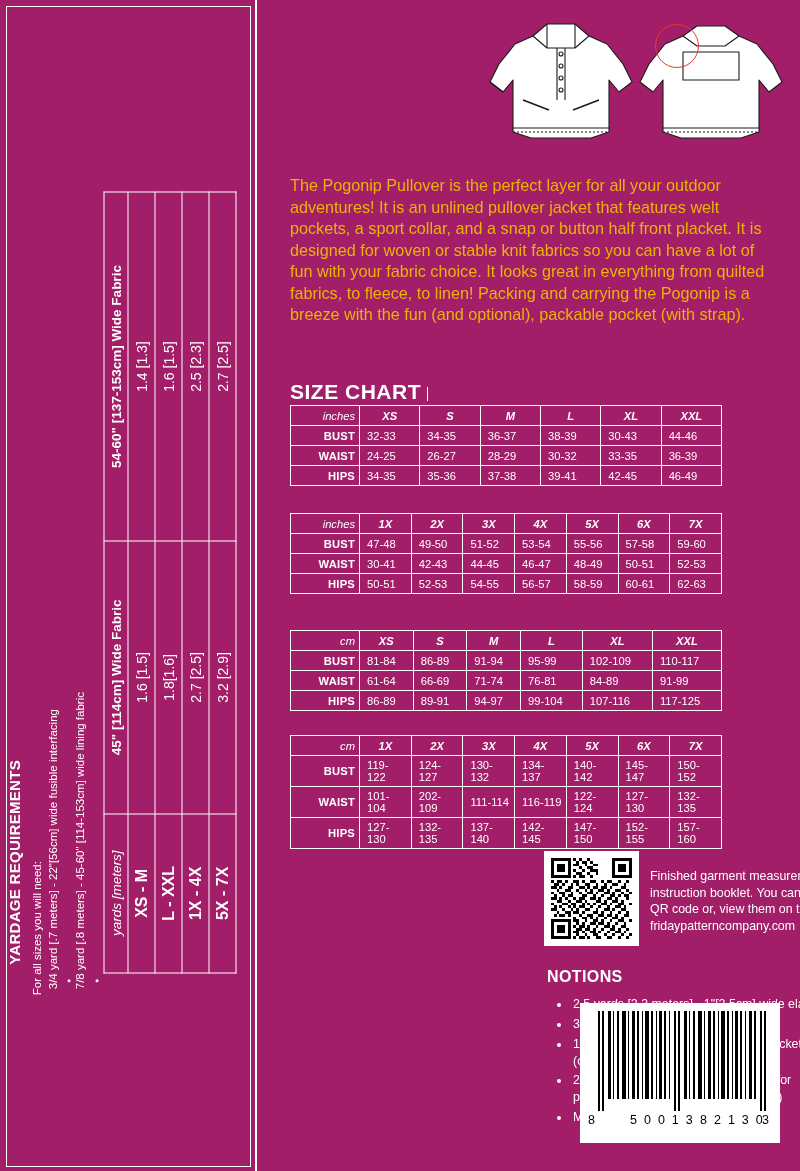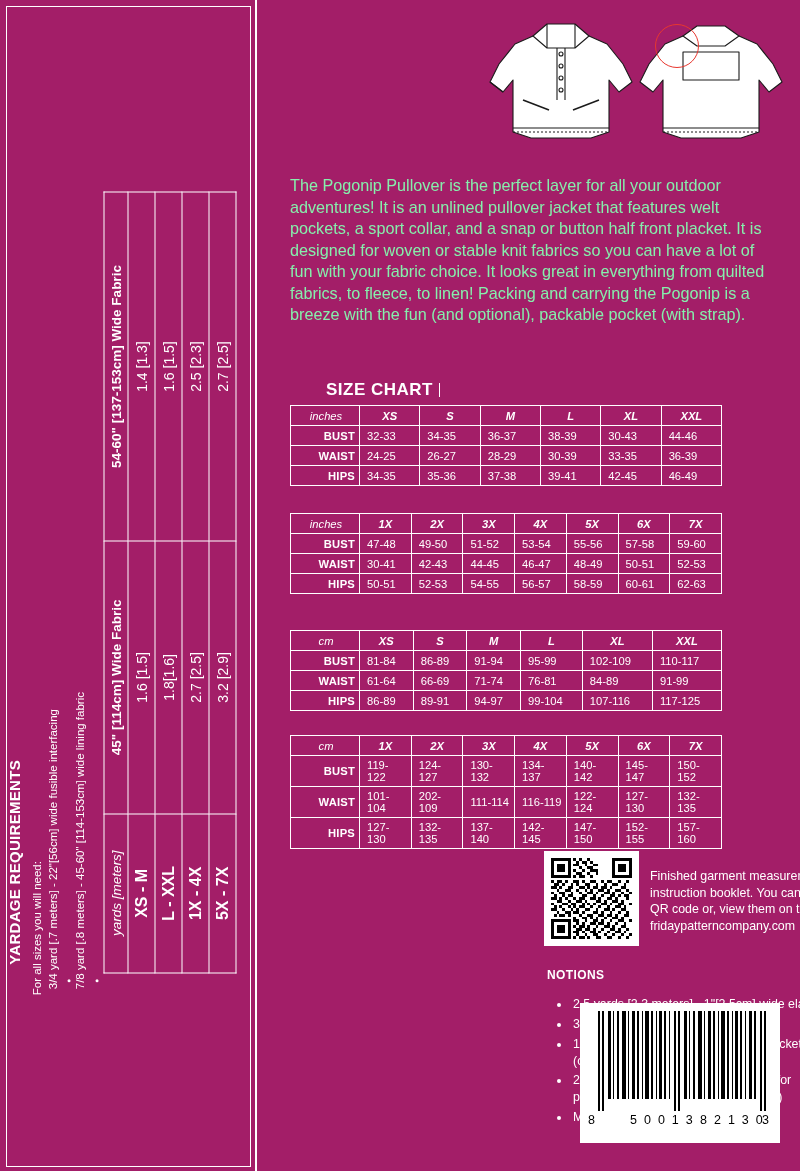--- a/index.html
+++ b/index.html
@@ -72,67 +72,67 @@
   #illustration{
     position:absolute;left:230px;top:8px;width:300px;height:150px;
   }
   #red-circle{
     position:absolute;left:398px;top:24px;width:42px;height:42px;
     border:1.6px solid #e8372f;border-radius:50%;
   }
   
   #intro{
     position:absolute;left:33px;top:175px;width:490px;
-    font-size:16.2px;line-height:1.33;color:#86efac;
+    font-size:16.2px;line-height:1.33;color:#eab308;
   }
   
   #size-chart-title{
     position:absolute;left:33px;top:380px;
-    font-size:17px;font-weight:bold;letter-spacing:.5px;margin-left:36px;
+    font-size:21px;font-weight:bold;letter-spacing:.5px;
   }
   #size-chart-title .tick{
     display:inline-block;width:1px;height:14px;background:#fff;
     margin-left:6px;vertical-align:-2px;
   }
   .sz-table{
     position:absolute;left:33px;
     border-collapse:collapse;
     width:432px;
     background:transparent;
   }
   .sz-table td{
     border:1px solid #ffffff;
     font-size:11.2px;
     padding:3px 4px;
     color:#ffffff;
     text-align:center;
     height:13px;
   }
-  .sz-table td.unit{font-style:italic;text-align:center;padding-left:6px;width:58px;}
+  .sz-table td.unit{font-style:italic;text-align:right;padding-left:6px;width:58px;}
   .sz-table td.rowlab{font-weight:bold;text-align:right;padding-left:6px;width:58px;letter-spacing:.2px;}
   .sz-table td.colhead{font-weight:bold;font-style:italic;}
   .sz-table td.val{text-align:left;padding-left:7px;}
   #tbl1{top:405px;}
   #tbl2{top:513px;}
   #tbl3{top:630px;}
   #tbl4{top:735px;}
   
   #qr-box{
     position:absolute;left:287px;top:851px;width:95px;height:95px;
     background:#ffffff;padding:0;
   }
   #qr-canvas{position:absolute;left:7px;top:7px;width:81px;height:81px;}
   #qr-note{
     position:absolute;left:393px;top:868px;width:340px;
     font-size:12.4px;line-height:1.35;
   }
   
   #notions-title{
     position:absolute;left:290px;top:968px;
-    font-size:12px;font-weight:bold;letter-spacing:.4px;
+    font-size:16px;font-weight:bold;letter-spacing:.4px;
   }
   #notions-list{
     position:absolute;left:288px;top:996px;width:285px;
     font-size:12.4px;line-height:1.36;
     list-style:none;margin:0;padding:0;
   }
   #notions-list li{position:relative;padding-left:28px;margin-bottom:3px;}
   #notions-list li:before{
     content:"";position:absolute;left:12px;top:7px;width:4px;height:4px;
     background:#fff;border-radius:50%;
@@ -244,21 +244,21 @@
       <td class="val">36-37</td>
       <td class="val">38-39</td>
       <td class="val">30-43</td>
       <td class="val">44-46</td>
     </tr>
     <tr>
       <td class="rowlab">WAIST</td>
       <td class="val">24-25</td>
       <td class="val">26-27</td>
       <td class="val">28-29</td>
-      <td class="val">30-39</td>
+      <td class="val">30-32</td>
       <td class="val">33-35</td>
       <td class="val">36-39</td>
     </tr>
     <tr>
       <td class="rowlab">HIPS</td>
       <td class="val">34-35</td>
       <td class="val">35-36</td>
       <td class="val">37-38</td>
       <td class="val">39-41</td>
       <td class="val">42-45</td>

